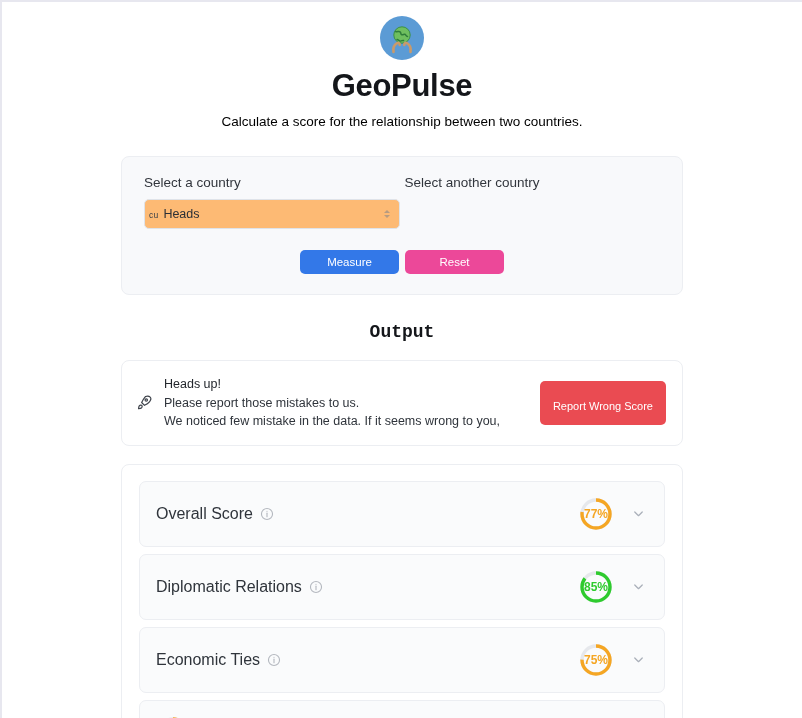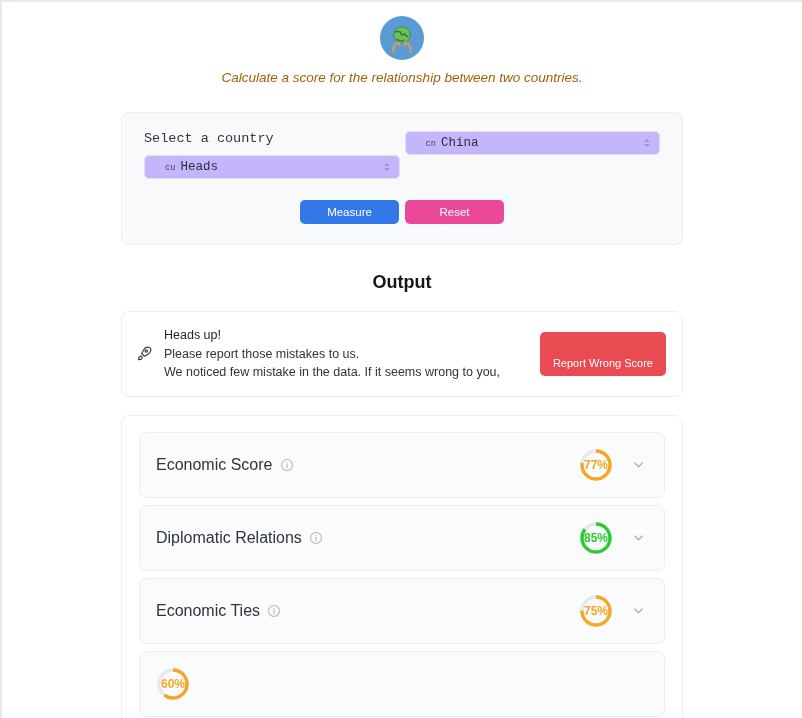--- a/index.html
+++ b/index.html
@@ -22,45 +22,45 @@
     background: #5b9bd5;
     display: inline-flex; align-items: center; justify-content: center;
     position: relative;
   }
   .logo svg { display: block; }
   .app-title {
     font-size: 31px; font-weight: bold; letter-spacing: -0.3px;
     margin: 8px 0 0 0; color: #14161a;
   }
   .app-subtitle {
-    font-size: 13.5px; color: #a16207; margin: 10px 0 0 0; font-style: italic;
+    font-size: 13.5px; color: #000000; margin: 10px 0 0 0;
   }
 
   
   .form-card {
     margin: 27px auto 0 auto;
     width: 562px;
     background: #f8f9fb;
     border: 1px solid #eceef2;
     border-radius: 8px;
     padding: 18px 22px 20px 22px;
   }
-  .field-row { display: flex; gap: 5px; font-family: Liberation Mono, monospace; }
+  .field-row { display: flex; gap: 5px; }
   .field { flex: 1; }
   .field-label {
     display: block; font-size: 13.5px; color: #31353c; margin-bottom: 9px;
   }
   .select-box {
     position: relative;
-    height: 24px;
-    background: #c4b5fd;
+    height: 30px;
+    background: #fdba74;
     border: 1px solid #dfe3e9;
     border-radius: 5px;
     display: flex; align-items: center;
-    padding: 0 20px;
+    padding: 0 4px;
     font-size: 12.5px;
   }
   .flag-code {
     font-size: 8.5px; color: #3b4048; letter-spacing: .2px;
     text-transform: lowercase; margin-right: 5px; position: relative; top: 1px;
   }
   .select-value { font-size: 12.5px; color: #2b2f36; }
   .stepper {
     position: absolute; right: 9px; top: 50%; transform: translateY(-50%);
     display: flex; flex-direction: column; gap: 2px; align-items: center;
@@ -76,39 +76,39 @@
     font-size: 11.5px; font-family: "Liberation Sans", sans-serif;
     padding: 0 10px; height: 24px; min-width: 99px;
     cursor: pointer; line-height: 24px;
   }
   .btn-measure { background: #3378e8; }
   .btn-reset { background: #ec4899; }
 
   
   .output-title {
     text-align: center; font-size: 18px; font-weight: bold;
-    margin: 27px 0 0 0; color: #14161a;
+    margin: 27px 0 0 0; color: #14161a; font-family: Liberation Mono, monospace;
   }
 
   .alert-card {
     margin: 18px auto 0 auto;
     width: 562px;
     background: #ffffff;
     border: 1px solid #eceef2;
     border-radius: 8px;
     padding: 14px 16px 14px 14px;
     display: flex; align-items: center; gap: 10px;
   }
   .rocket-icon { width: 18px; flex: 0 0 18px; padding-top: 3px; color: #3d424a; }
   .alert-text { flex: 1; font-size: 12.5px; line-height: 1.48; color: #2f343b; }
   .alert-head { font-weight: normal; color: #22262c; }
   .btn-report {
     background: #ea4b52; color: #fff; border: none; border-radius: 5px;
     font-size: 11px; font-family: "Liberation Sans", sans-serif;
-    padding: 18px 13px; height: 44px; line-height: 26px;
+    padding: 12px 13px; height: 44px; line-height: 26px;
     align-self: center; cursor: pointer; white-space: nowrap;
   }
 
   .results-card {
     margin: 18px auto 0 auto;
     width: 562px;
     background: #ffffff;
     border: 1px solid #eceef2;
     border-radius: 8px;
     padding: 16px 17px 18px 17px;
@@ -146,47 +146,41 @@
     <div class="logo">
       <svg width="32" height="32" viewBox="0 0 32 32" aria-hidden="true">
         <circle cx="16" cy="13" r="8.2" fill="#6fbf5f"></circle>
         <path d="M9.5 9.5c2 .6 3.4-.6 4.6.4 1.2 1 .2 2.2 1.6 2.8 1.4.6 2-.8 3.2-.4 1.2.4 1 2 2.6 2.2" stroke="#2f7d3a" stroke-width="1.5" fill="none" stroke-linecap="round"></path>
         <path d="M11 17.5c1.6.2 2.2 1.6 3.6 1.6s1.8-1 3-.6" stroke="#2f7d3a" stroke-width="1.4" fill="none" stroke-linecap="round"></path>
         <circle cx="16" cy="13" r="8.2" fill="none" stroke="#3b8f47" stroke-width="1"></circle>
         <path d="M7.5 30c-.6-4.2 1.2-7.6 3.6-8.8 1.6-.8 2.8.4 2.6 1.8" stroke="#c99a6a" stroke-width="2.6" fill="none" stroke-linecap="round"></path>
         <path d="M24.5 30c.6-4.2-1.2-7.6-3.6-8.8-1.6-.8-2.8.4-2.6 1.8" stroke="#c99a6a" stroke-width="2.6" fill="none" stroke-linecap="round"></path>
       </svg>
     </div>
+    <h1 class="app-title">GeoPulse</h1>
     <p class="app-subtitle">Calculate a score for the relationship between two countries.</p>
   </div>
 
   <div class="form-card">
     <div class="field-row">
 
       <div class="field">
         <label class="field-label">Select a country</label>
         <div class="select-box">
           <span class="flag-code">cu</span>
           <span class="select-value">Heads</span>
           <span class="stepper">
             <span class="tri up"></span>
               <span class="tri down"></span>
           </span>
         </div>
       </div>
 
       <div class="field">
-        <div class="select-box">
-          <span class="flag-code">cn</span>
-          <span class="select-value">China</span>
-          <span class="stepper">
-            <span class="tri up"></span>
-              <span class="tri down"></span>
-          </span>
-        </div>
+        <label class="field-label">Select another country</label>
       </div>
 
     </div>
 
     <div class="btn-row">
       <button class="btn btn-measure">Measure</button>
       <button class="btn btn-reset">Reset</button>
     </div>
   </div>
 
@@ -205,21 +199,21 @@
       <div>Please report those mistakes to us.</div>
       <div>We noticed few mistake in the data. If it seems wrong to you,</div>
     </div>
     <button class="btn-report">Report Wrong Score</button>
   </div>
 
   <div class="results-card">
 
   <div class="score-row">
         <div class="score-label">
-          <span>Economic Score</span>
+          <span>Overall Score</span>
           <span class="info-icon">
             <svg width="14" height="14" viewBox="0 0 24 24" fill="none" stroke="currentColor" stroke-width="1.9">
               <circle cx="12" cy="12" r="9.5"></circle>
               <path d="M12 10.5v6" stroke-linecap="round"></path>
               <circle cx="12" cy="7.3" r="1.05" fill="currentColor" stroke="none"></circle>
             </svg>
           </span>
         </div>
         <div class="ring">
           <svg width="34" height="34" viewBox="0 0 34 34">

